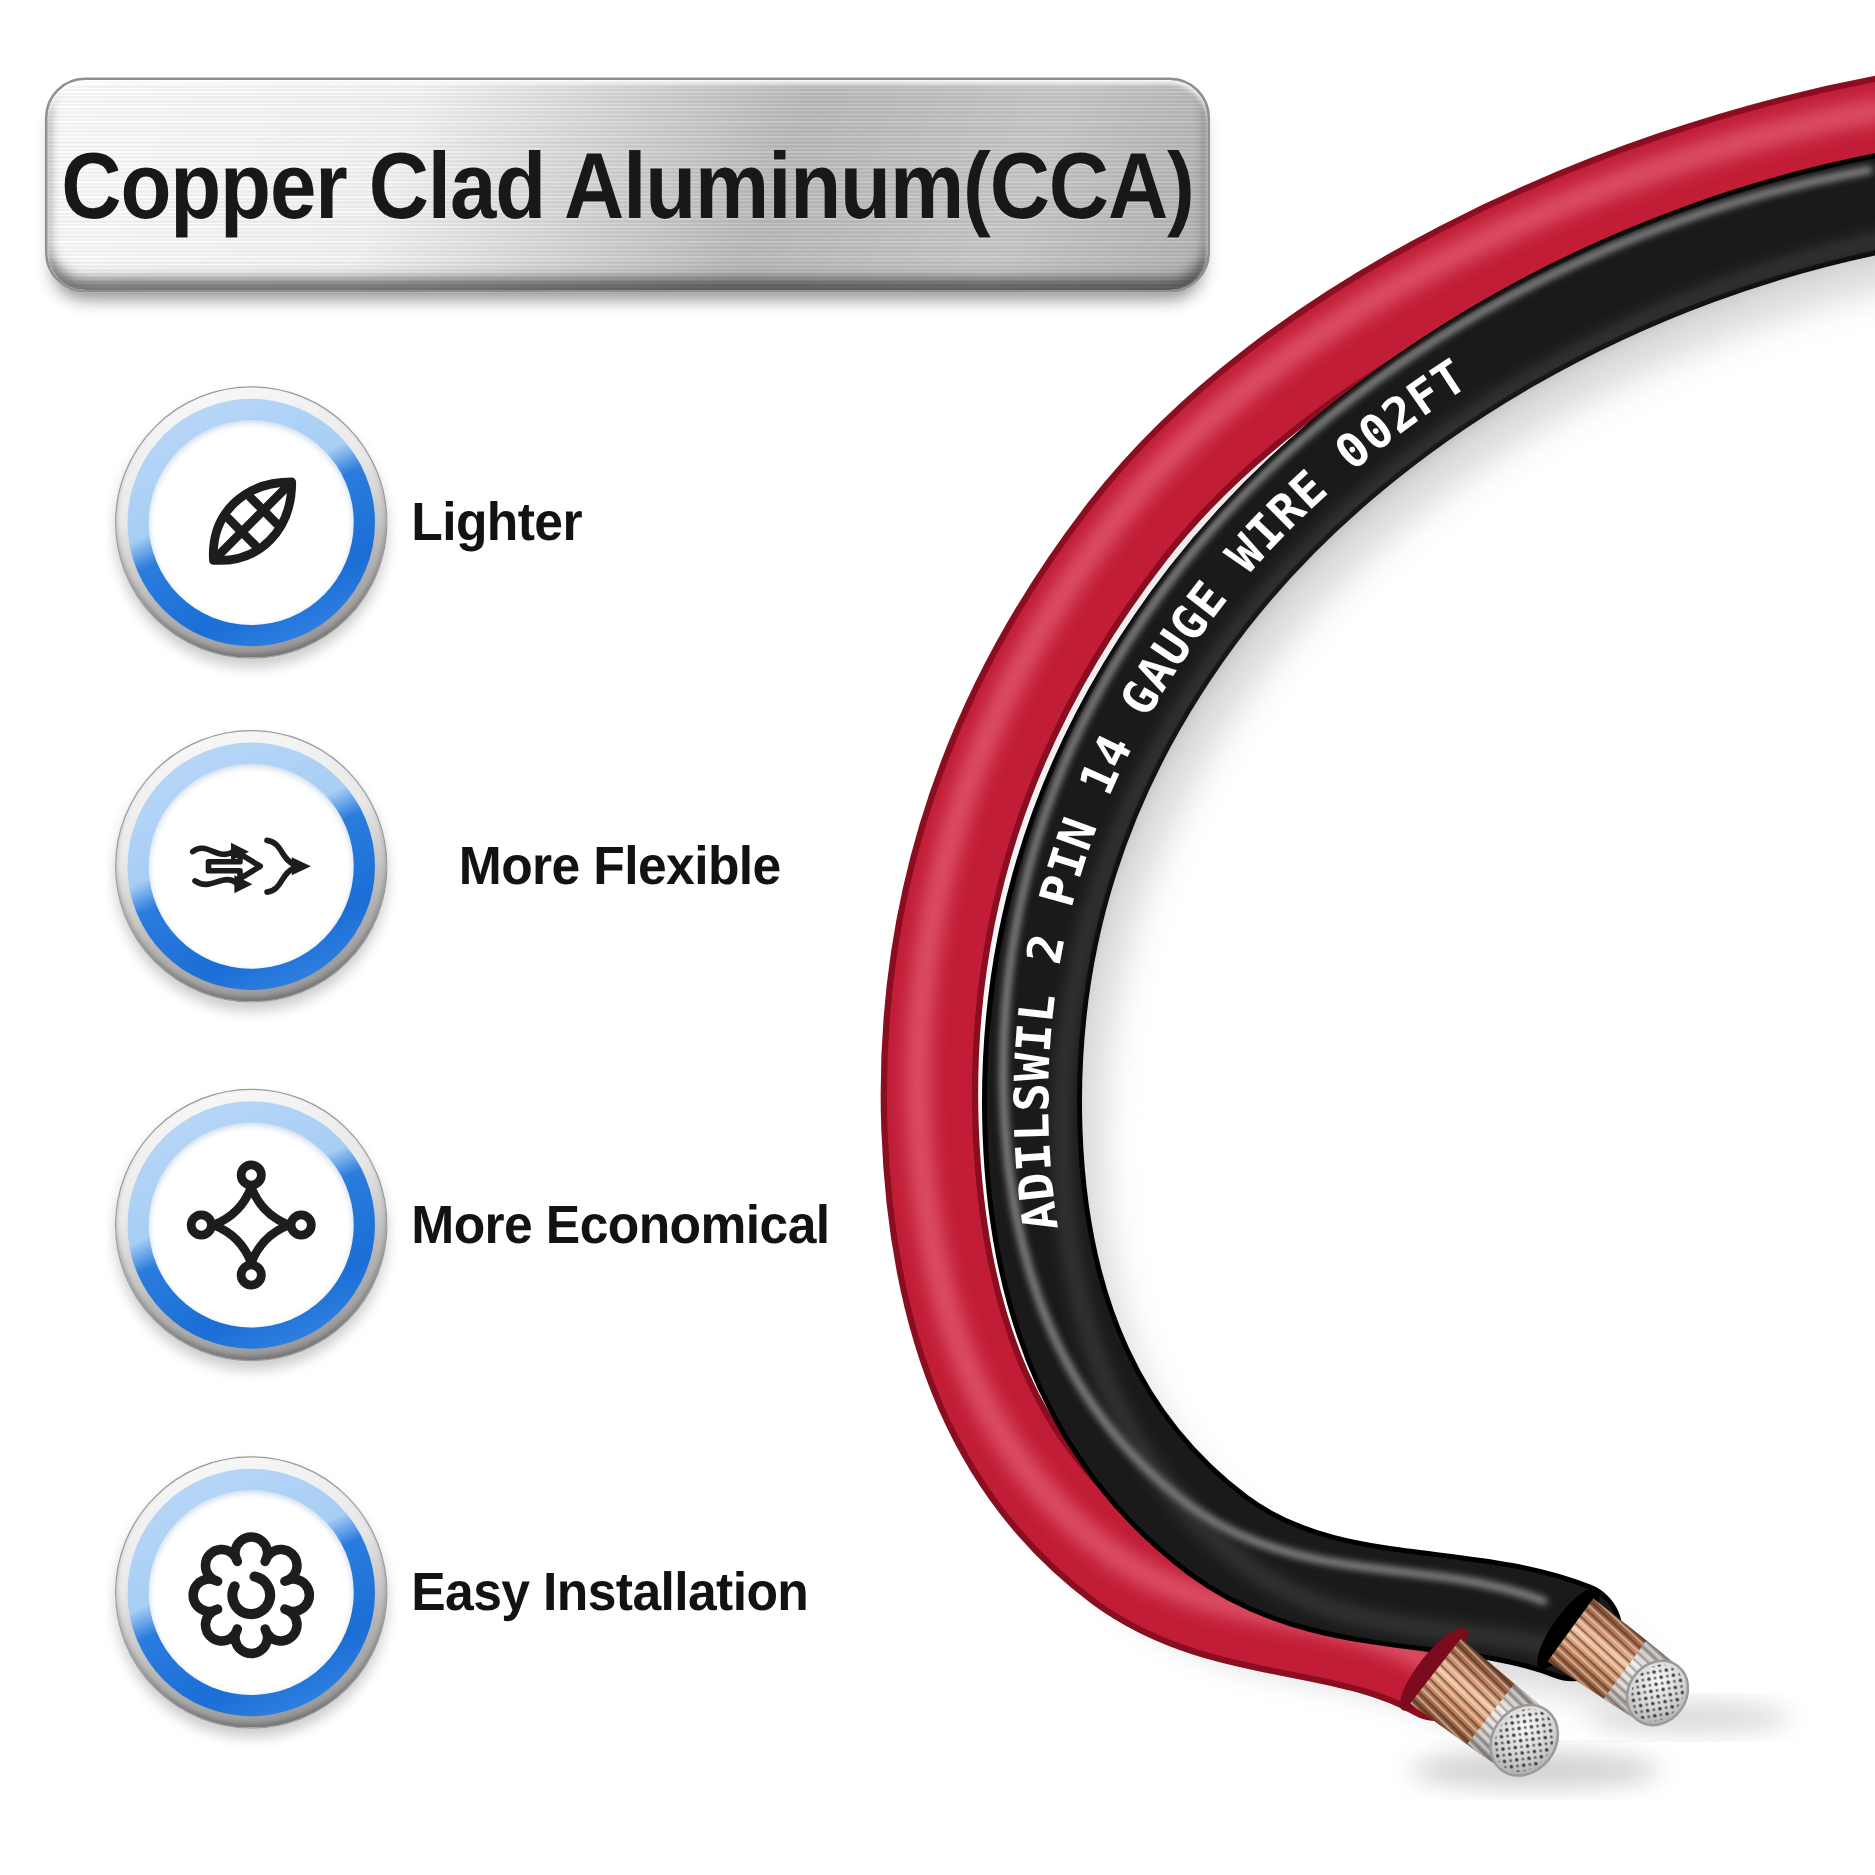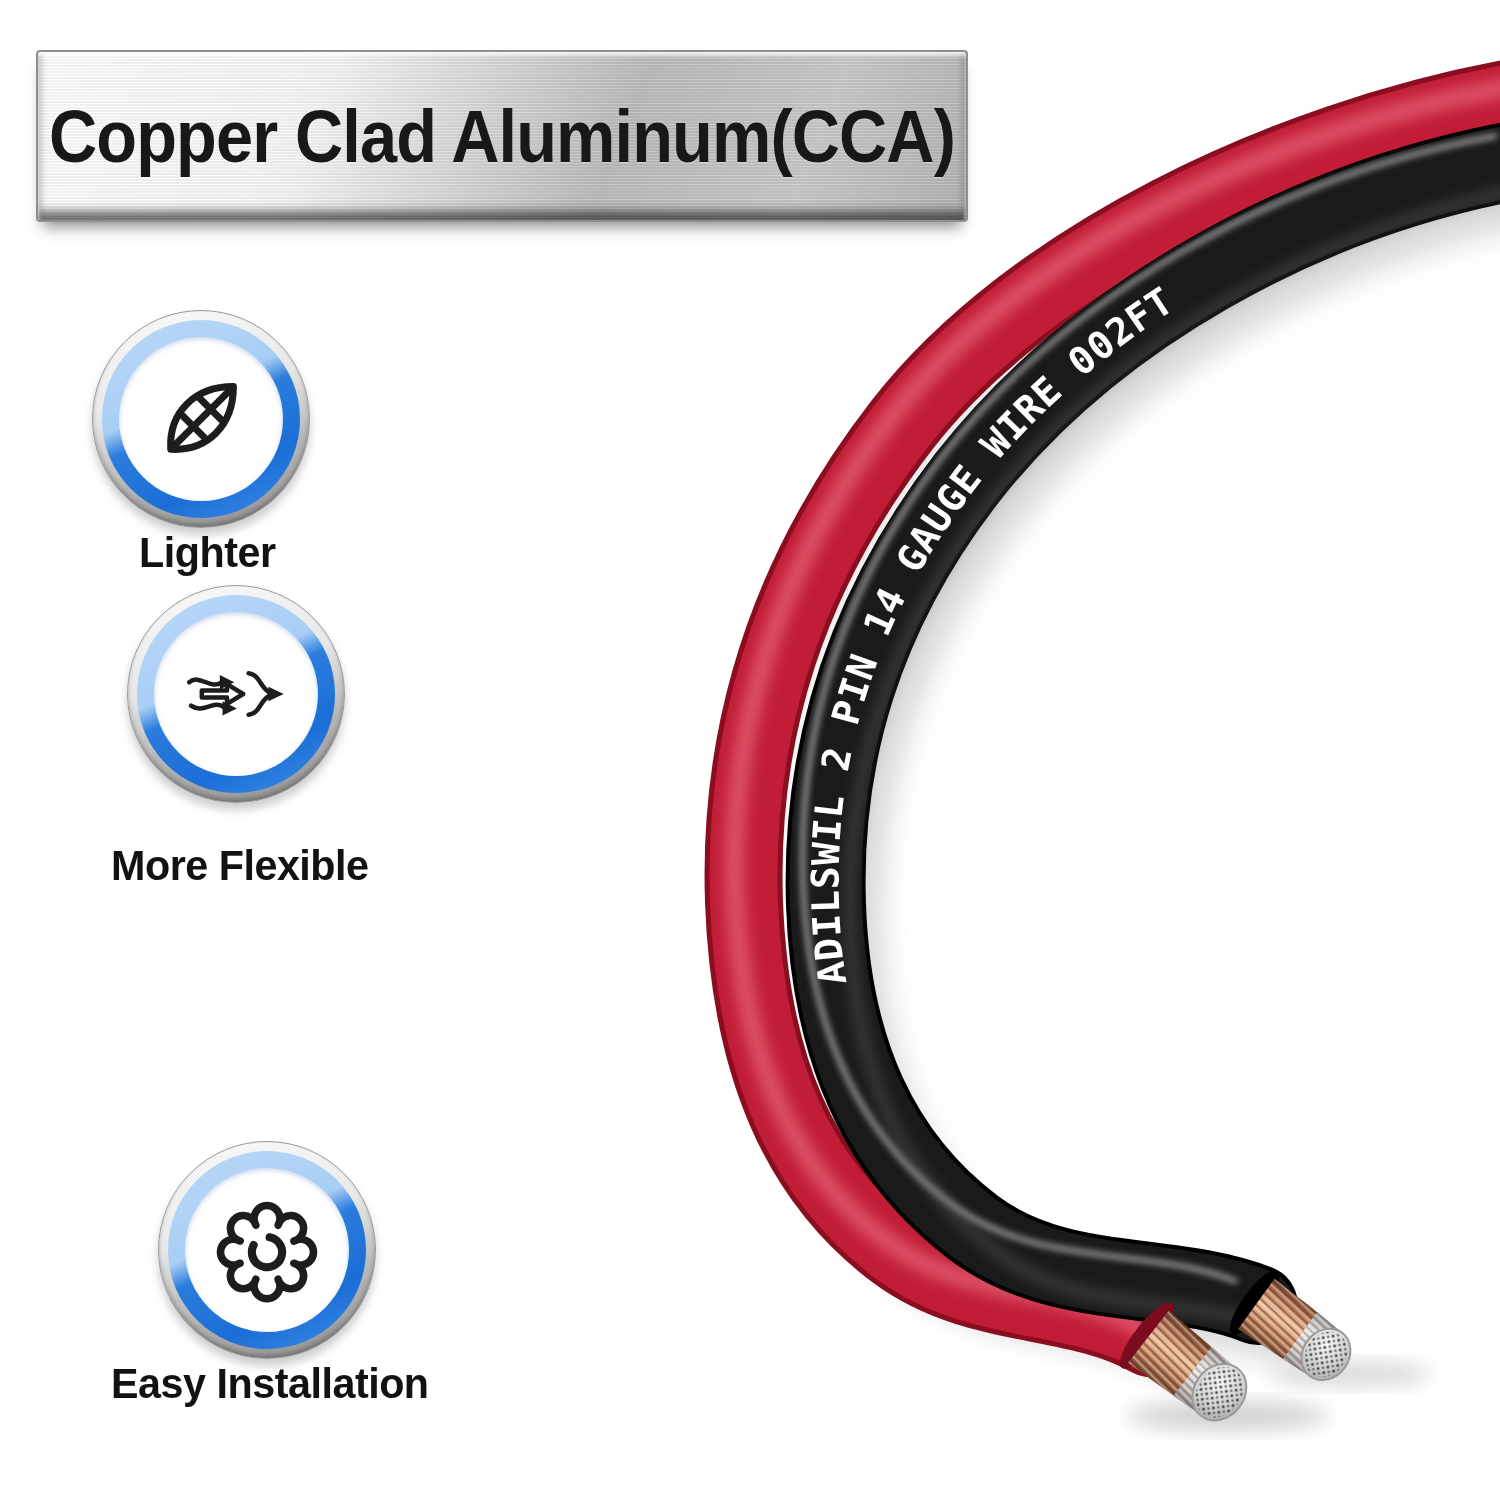--- a/index.html
+++ b/index.html
@@ -1,40 +1,40 @@
 <!DOCTYPE html>
 <html><head>
 <meta charset="utf-8">
 <style>
   html,body{margin:0;padding:0;background:#ffffff;}
   .canvas{position:relative;width:1500px;height:1500px;background:#ffffff;overflow:hidden;
           font-family:"Liberation Sans",sans-serif;}
 
   
   .banner{
-    position:absolute;left:36px;top:50px;width:928px;height:168px;
-    border-radius:4px;
+    position:absolute;left:36px;top:62px;width:928px;height:168px;
+    border-radius:32px;
     background:
       repeating-linear-gradient(180deg, rgba(255,255,255,0.10) 0 1px, rgba(0,0,0,0.05) 1px 3px),
       linear-gradient(112deg,#ffffff 0%,#f6f6f6 30%,#d9d9d9 46%,#bcbcbc 62%,#c9c9c9 82%,#b3b3b3 100%);
     border:2px solid #8f8f8f;
     box-shadow:
       inset 0 3px 4px rgba(255,255,255,0.95),
       inset 0 -9px 10px rgba(0,0,0,0.55),
       0 12px 14px -7px rgba(0,0,0,0.45);
     display:flex;align-items:center;justify-content:center;
   }
   .banner-title{
     font-size:75px;font-weight:bold;color:#181818;letter-spacing:-1px;
     white-space:nowrap;transform:scaleX(0.89);transform-origin:center;
     text-shadow:0 1px 0 rgba(255,255,255,0.35);
   }
 
   
-  .feature-row{position:absolute;left:92px;height:216px;display:flex;align-items:center;flex-direction:column;}
+  .feature-row{position:absolute;left:92px;height:216px;display:flex;align-items:center;}
   .feature-row.r1{top:310px;}
   .feature-row.r2{top:585px;gap:38px;}
   .feature-row.r3{top:872px;}
   .feature-row.r4{top:1166px;justify-content:center;}
 
   .icon-btn{
     width:216px;height:216px;border-radius:50%;flex:0 0 auto;
     background:linear-gradient(165deg,#fbfbfb 0%,#e8e8e8 40%,#b5b5b5 68%,#8c8c8c 100%);
     border:1px solid #9a9a9a;
     box-shadow:0 7px 10px rgba(0,0,0,0.20), inset 0 -3px 4px rgba(0,0,0,0.25);
@@ -201,20 +201,36 @@
             <path class="glyph" style="stroke-width:5" d="M 74,27 C 88,29 86,44 99,49"></path>
             <path class="glyph" style="stroke-width:5" d="M 74,73 C 88,71 86,56 99,51"></path>
             <path class="glyph-fill" d="M 96,42 L 113,50 L 96,58 Z"></path>
           </svg>
         </div>
       </div>
     </div>
     <span class="feature-label">More Flexible</span>
   </div>
 
+  <div class="feature-row r3">
+    <div class="icon-btn">
+      <div class="icon-blue">
+        <div class="icon-core">
+          <svg viewBox="0 0 100 100">
+            <circle class="glyph" cx="50" cy="13" r="7.5"></circle>
+            <circle class="glyph" cx="87" cy="50" r="7.5"></circle>
+            <circle class="glyph" cx="50" cy="87" r="7.5"></circle>
+            <circle class="glyph" cx="13" cy="50" r="7.5"></circle>
+            <path class="glyph" d="M 50,22 C 55,35 65,45 78,50 C 65,55 55,65 50,78 C 45,65 35,55 22,50 C 35,45 45,35 50,22 Z"></path>
+          </svg>
+        </div>
+      </div>
+    </div>
+    <span class="feature-label">More Economical</span>
+  </div>
 
   <div class="feature-row r4">
     <div class="icon-btn">
       <div class="icon-blue">
         <div class="icon-core">
           <svg viewBox="0 0 100 100">
             <path class="glyph" style="stroke-width:7" d="M 74.9,41.7 A 12 12 0 1 1 74.9,62.3
                  A 12 12 0 1 1 60.3,77
                  A 12 12 0 1 1 39.7,77
                  A 12 12 0 1 1 25.1,62.3

